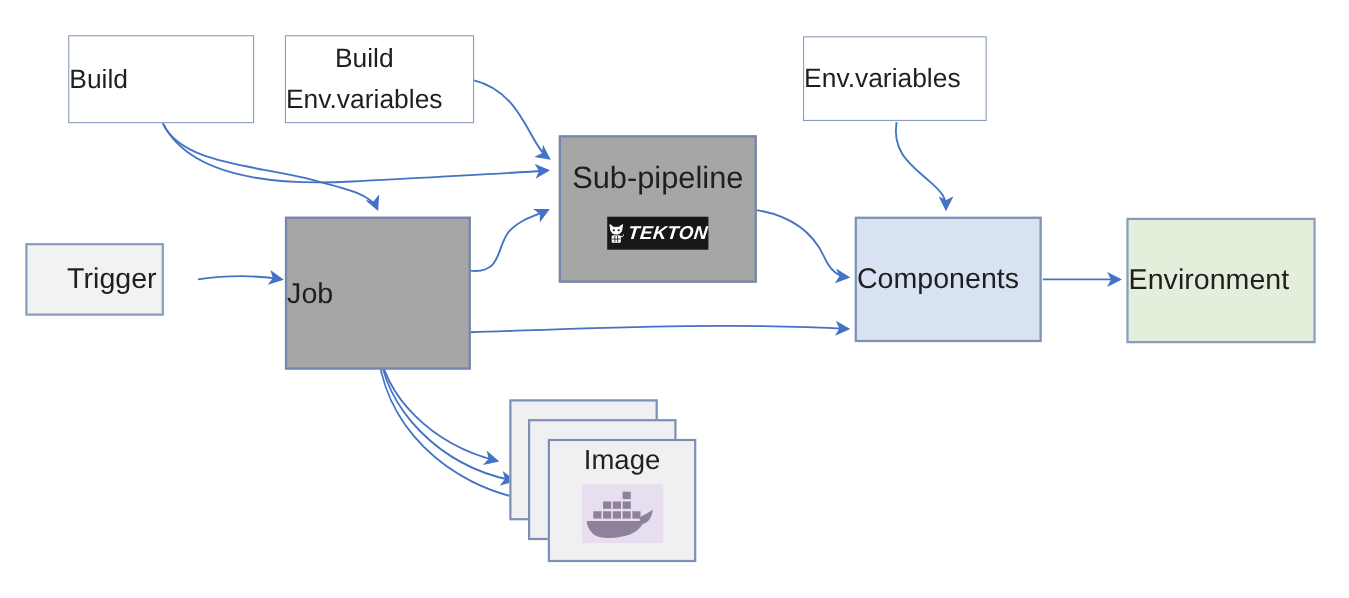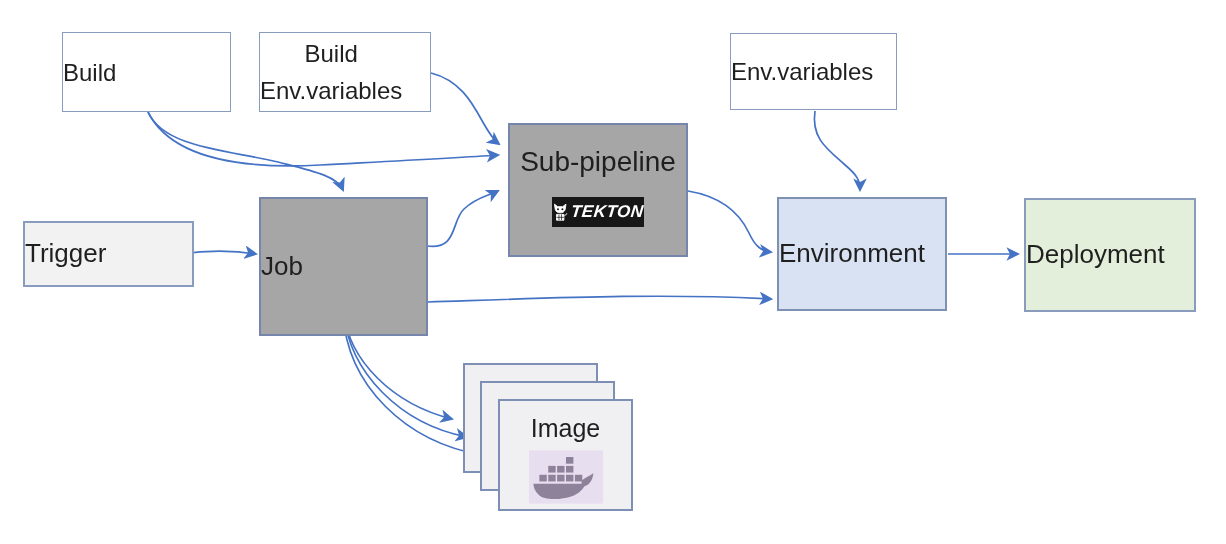--- a/index.html
+++ b/index.html
@@ -38,21 +38,21 @@
     width:92px;height:30px;
     background:#171717;
     display:flex;align-items:center;justify-content:center;gap:3px;
   }
   .tekton-text{
     color:#ffffff;font-size:17px;font-weight:bold;font-style:italic;
     letter-spacing:0.5px;transform:skewX(-6deg);
   }
   .image-front-inner{
     display:flex;flex-direction:column;align-items:center;justify-content:flex-start;
-    width:100%;height:100%;padding-top:13px;box-sizing:border-box;
+    width:100%;height:100%;padding-top:3px;box-sizing:border-box;
   }
   .image-label{font-size:25px;}
   .docker-icon{margin-top:7px;width:74px;height:54px;display:block;}
   .tekton-icon{display:block;}
 </style>
 </head>
 <body>
 
 <div class="canvas">
 
@@ -90,21 +90,21 @@
       <span class="two-line">Env.variables</span>
     </div>
   </div>
 
   <div class="node white-box light-border" style="left:730px;top:33px;width:167px;height:77px;">
     <div>
       <span class="two-line">Env.variables</span>
     </div>
   </div>
 
-  <div class="node trigger-box" style="left:23px;top:221px;width:171px;height:66px;">
+  <div class="node trigger-box" style="left:23px;top:221px;width:126px;height:66px;padding-left:36px;">
     <span>Trigger</span>
   </div>
 
   <div class="node gray-box" style="left:259px;top:197px;width:169px;height:139px;">
     <span>Job</span>
   </div>
 
   <div class="node gray-box" style="left:508px;top:123px;width:180px;height:134px;">
     <div class="subpipeline-inner">
       <span class="subpipeline-label">Sub-pipeline</span>
@@ -118,25 +118,25 @@
             <path d="M8.5,15 v7 M11.5,15 v7 M5.5,18.5 h9" stroke="#171717" stroke-width="0.9"></path>
             <path d="M15,16 c2,0 3,-1 3,-2.5" stroke="#ffffff" fill="none"></path>
           </g>
         </svg>
         <span class="tekton-text">TEKTON</span>
       </div>
     </div>
   </div>
 
   <div class="node deploy-box" style="left:777px;top:197px;width:170px;height:114px;">
-    <span>Environment</span>
+    <span>Components</span>
   </div>
 
   <div class="node env-box" style="left:1024px;top:198px;width:172px;height:114px;">
-    <span>Deployment</span>
+    <span>Environment</span>
   </div>
 
   <div class="img-box" style="left:463px;top:363px;width:135px;height:110px;"></div>
   <div class="img-box" style="left:480px;top:381px;width:135px;height:110px;"></div>
   <div class="img-box" style="left:498px;top:399px;width:135px;height:112px;">
     <div class="image-front-inner">
       <span class="image-label">Image</span>
       <svg class="docker-icon" viewBox="0 0 100 72">
         <rect x="0" y="0" width="100" height="72" fill="#e7def0"></rect>
         <g fill="#8d8299">

